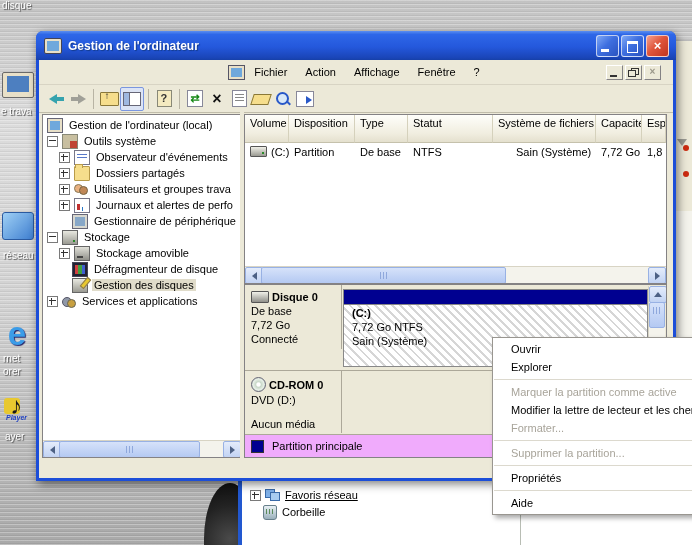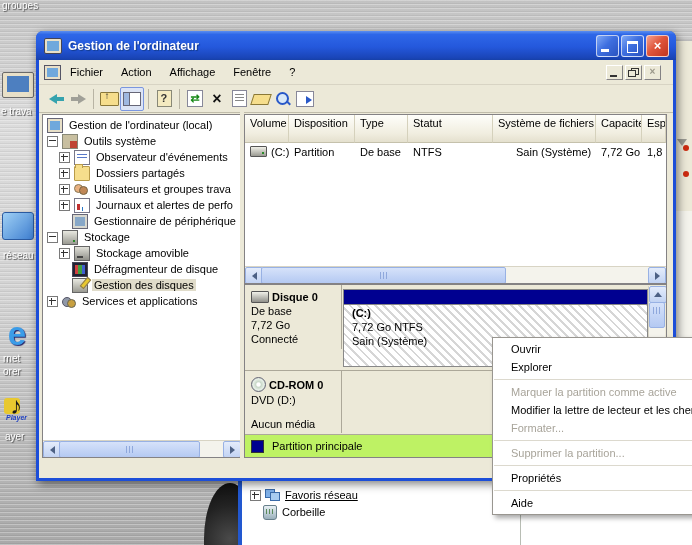--- a/index.html
+++ b/index.html
@@ -40,21 +40,21 @@
   .title-text{color:#fff;font-size:12px;font-weight:bold;text-shadow:1px 1px 1px #123a8a;}
   .cap-btns{position:absolute;right:7px;top:4px;display:flex;gap:2px;}
   .cap{width:21px;height:20px;border-radius:3px;border:1px solid rgba(255,255,255,.7);position:relative;}
   .cap.blue{background:linear-gradient(135deg,#7FA8F6 0%,#3E6FE0 45%,#2A53C0 100%);}
   .cap.red{background:linear-gradient(135deg,#F2A08E 0%,#E0563C 45%,#C03420 100%);}
   .cap .g-min{position:absolute;left:4px;bottom:4px;width:8px;height:3px;background:#fff;}
   .cap .g-max{position:absolute;left:5px;top:5px;width:9px;height:8px;border:1px solid #fff;border-top:3px solid #fff;}
   .cap .g-x{position:absolute;left:0;top:1px;width:100%;text-align:center;color:#fff;font-size:13px;font-weight:bold;line-height:18px;}
   .winbody{position:absolute;left:3px;top:29px;right:3px;bottom:3px;background:#ECE9D8;overflow:hidden;}
   
-  .menubar{position:relative;height:24px;display:flex;align-items:center;border-bottom:1px solid #D8D4C4;}
+  .menubar{position:relative;height:24px;display:flex;align-items:center;border-bottom:1px solid #D8D4C4;justify-content:center;}
   .menubar .mi{padding:2px 9px;font-size:11px;}
   .mb-icon{width:15px;height:13px;margin-left:5px;position:relative;background:#E8E0C8;border:1px solid #556;}
   .mb-icon::after{content:"";position:absolute;inset:2px;background:#6FA8DC;}
   .mdi-btns{position:absolute;right:12px;top:5px;display:flex;gap:2px;}
   .mdi{width:15px;height:13px;background:#ECE9D8;border:1px solid;border-color:#fff #848284 #848284 #fff;position:relative;}
   .mdi .g-min{position:absolute;left:3px;bottom:2px;width:7px;height:2px;background:#333;}
   .mdi .g-rest1{position:absolute;left:5px;top:2px;width:6px;height:5px;border:1px solid #333;}
   .mdi .g-rest2{position:absolute;left:2px;top:4px;width:6px;height:5px;border:1px solid #333;background:#ECE9D8;}
   .mdi .g-x{position:absolute;left:0;top:0;width:100%;text-align:center;color:#9a978a;font-size:10px;font-weight:bold;line-height:11px;}
   
@@ -137,21 +137,21 @@
   .dleft .ln{font-size:11px;margin-top:2px;}
   .disk-ico{width:16px;height:10px;background:linear-gradient(180deg,#F0F0E8,#90908A);border:1px solid #555;border-radius:1px;margin-right:3px;flex:none;}
   .cd-ico{width:13px;height:13px;border-radius:50%;background:radial-gradient(circle,#fff 18%,#C8D8C8 30%,#E8F0E8 60%,#A8B8A8 100%);border:1px solid #667;margin-right:3px;flex:none;}
   .part{position:absolute;left:98px;top:4px;right:18px;height:76px;border:1px solid #888;background:#fff;}
   .part .band{height:14px;background:#000090;border-bottom:1px solid #888;}
   .part .body{position:absolute;left:0;right:0;top:15px;bottom:0;
     background:repeating-linear-gradient(45deg,#fff 0 4px,#D6D6D6 4px 6px);padding:2px 0 0 8px;box-sizing:border-box;}
   .part .body .b1{font-weight:bold;font-size:11px;}
   .part .body .b2{font-size:11px;margin-top:2px;}
   .rowsep{position:absolute;left:0;right:0;height:1px;background:#ACA899;}
-  .legend{position:absolute;left:0;right:0;bottom:0;height:22px;border-top:1px solid #ACA899;background:#bef264;display:flex;align-items:center;}
+  .legend{position:absolute;left:0;right:0;bottom:0;height:22px;border-top:1px solid #ACA899;background:#f0abfc;display:flex;align-items:center;}
   .legend .sq{width:11px;height:11px;background:#000090;border:1px solid #333;margin:0 8px 0 6px;}
   .vsb{position:absolute;right:1px;top:1px;width:16px;height:146px;background:#F4F3EC;border-left:1px solid #D8D4C4;}
   .vsb .sbbtn{left:0;}
   
   .statusstrip{position:absolute;left:0;right:0;bottom:0;height:20px;background:#ECE9D8;}
   
   .ctxmenu{position:absolute;left:492px;top:337px;width:232px;z-index:50;background:#fff;border:1px solid #999690;
     box-shadow:3px 3px 5px rgba(0,0,0,.35);padding:2px 0;}
   .cmi{height:18px;line-height:18px;padding-left:18px;font-size:11px;white-space:nowrap;}
   .cmi.disabled{color:#A8A49A;}
@@ -161,21 +161,21 @@
   .bi-net::before{content:"";position:absolute;left:0;top:0;width:8px;height:7px;background:#7FB0E8;border:1px solid #3a6aa8;}
   .bi-net::after{content:"";position:absolute;right:0;bottom:0;width:8px;height:7px;background:#A8CCF0;border:1px solid #3a6aa8;}
   .bi-bin{width:12px;height:13px;background:linear-gradient(180deg,#E8F0F4,#9AB0BC);border:1px solid #68808C;border-radius:2px 2px 3px 3px;margin-right:5px;position:relative;}
   .bi-bin::before{content:"";position:absolute;left:2px;top:3px;right:2px;height:5px;background:repeating-linear-gradient(90deg,#5A8A5A 0 1px,transparent 1px 3px);}
 </style>
 </head>
 <body>
 
 <div class="screen">
 
-  <div class="dt-label" style="left:2px;top:0px;">groupes</div>
+  <div class="dt-label" style="left:2px;top:0px;">disque</div>
   <div class="dt-computer"></div>
   <div class="dt-label" style="left:1px;top:106px;">e trava</div>
   <div class="dt-monitor"></div>
   <div class="dt-label" style="left:3px;top:250px;">réseau</div>
   <div class="dt-ie">e</div>
   <div class="dt-label" style="left:3px;top:353px;">rnet</div>
   <div class="dt-label" style="left:3px;top:366px;">orer</div>
   <div class="dt-wmp">
     <span class="blob"></span>
     <span class="note">♪</span>

